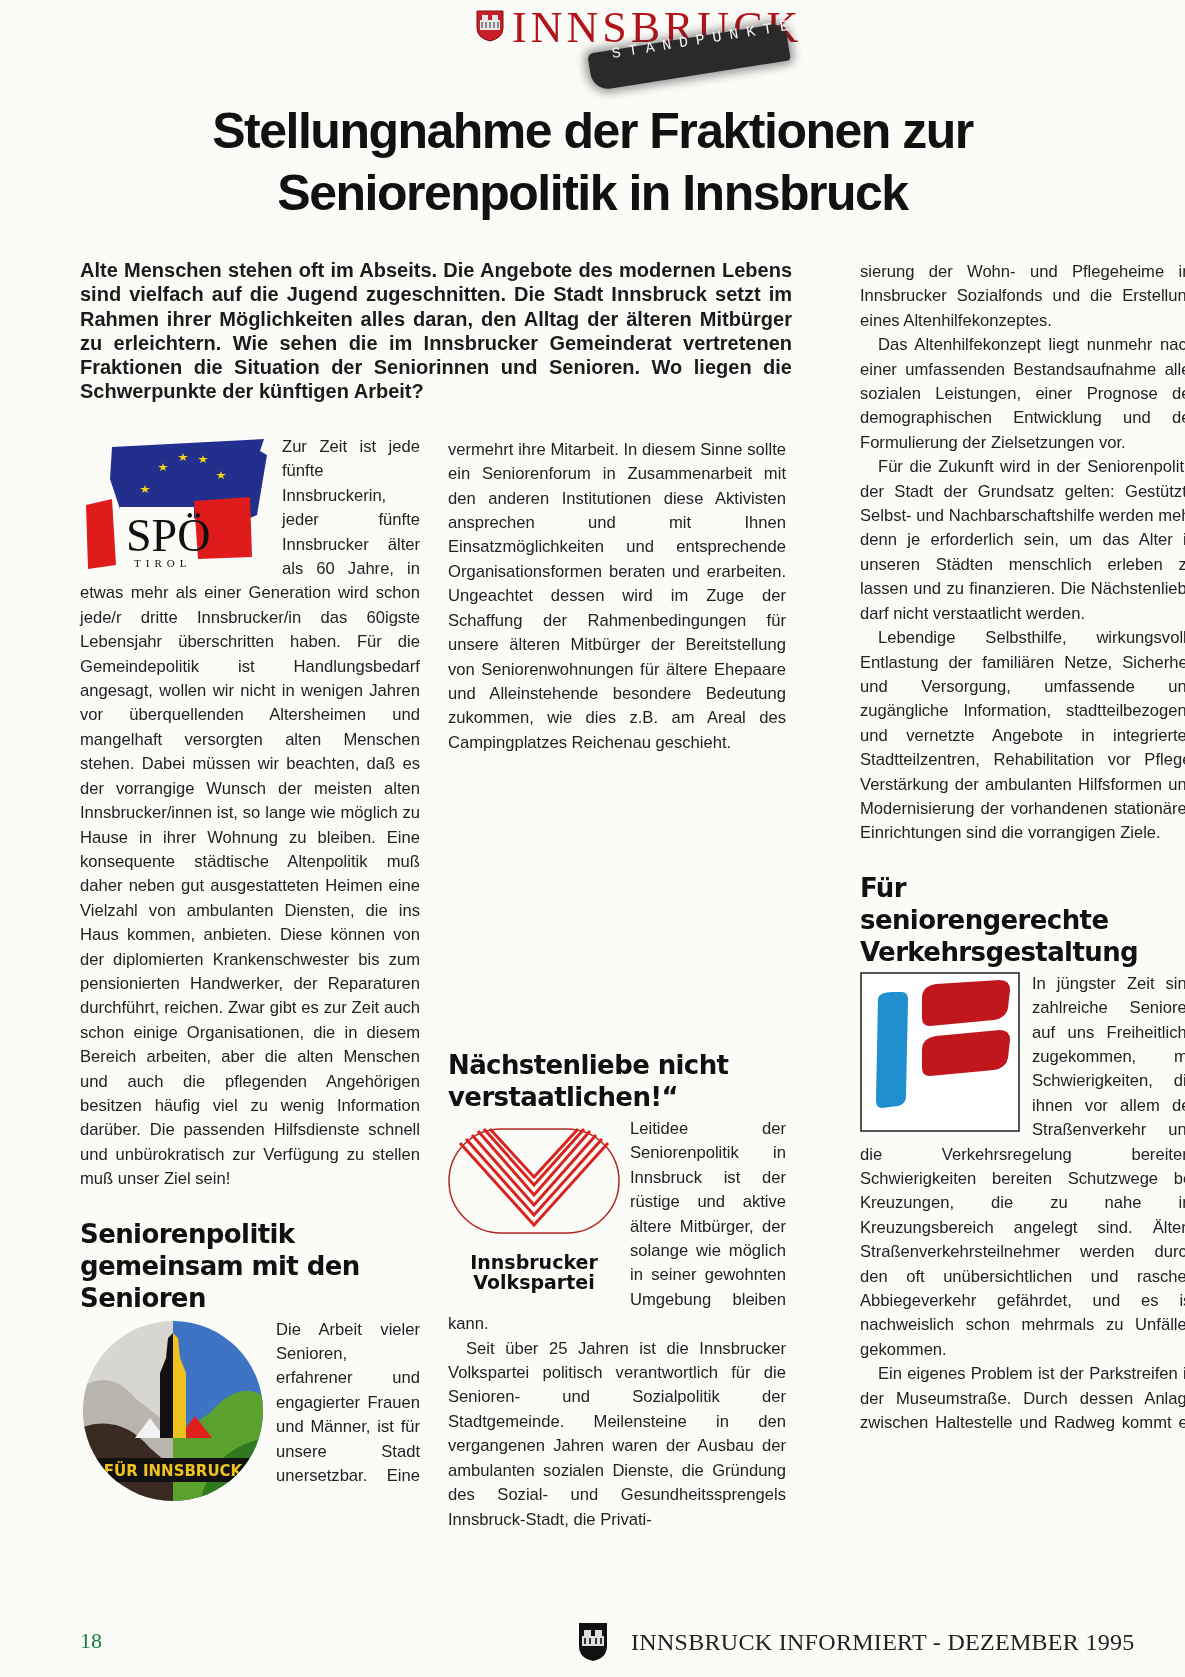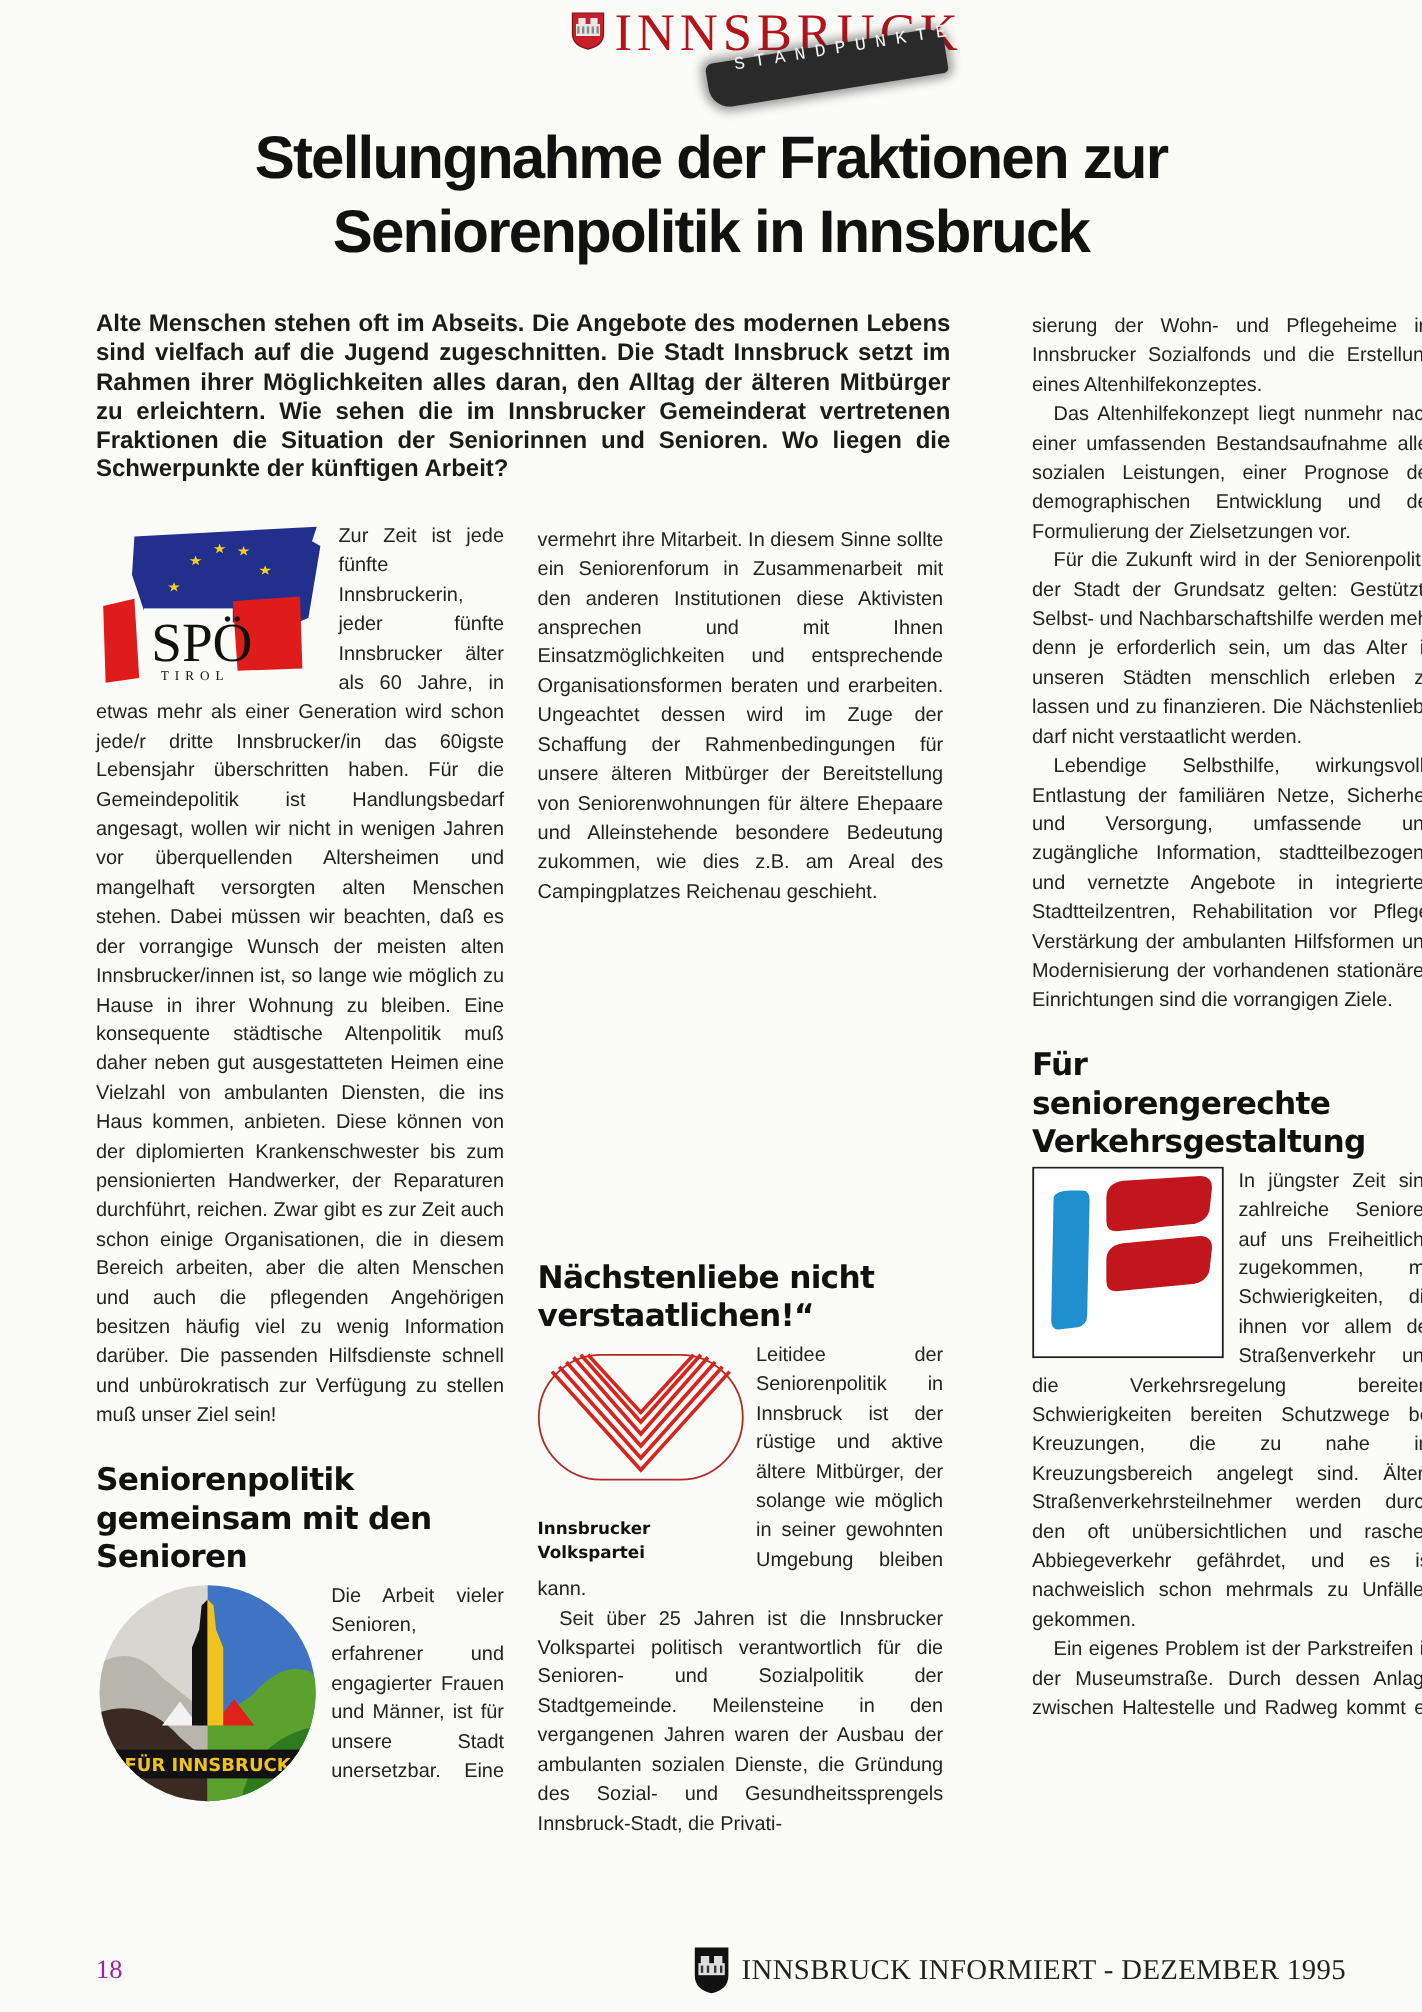--- a/index.html
+++ b/index.html
@@ -17,22 +17,22 @@
   .lead { position: absolute; left: 80px; top: 258px; width: 712px; font-size: 20px; line-height: 24.3px; font-weight: bold; text-align: justify; color: #1b1b1b; }
 
   .col { position: absolute; font-size: 16.6px; line-height: 24.4px; text-align: justify; color: #222; }
   .col p { text-indent: 0; }
   .col p.ind { text-indent: 18px; }
   .h2 { font-family: "DejaVu Sans", sans-serif; font-weight: bold; font-size: 26px; line-height: 32px; letter-spacing: -0.6px; color: #111; text-align: left; margin-bottom: 4px; }
 
   .logo { float: left; margin-right: 10px; margin-bottom: 2px; }
   .logo-right { float: left; margin-right: 12px; }
 
-  .footer-num { position: absolute; left: 80px; top: 1628px; font-family: "Liberation Serif", serif; font-size: 22px; color: #a21caf; }
-  .footer { position: absolute; left: 578px; top: 1620px; height: 44px; display: flex; align-items: center; gap: 10px; }
+  .footer-num { position: absolute; left: 80px; top: 1628px; font-family: "Liberation Serif", serif; font-size: 22px; color: #15803d; }
+  .footer { position: absolute; left: 578px; top: 1620px; height: 44px; display: flex; align-items: center; gap: 23px; }
   .footer .crest-small { width: 30px; height: 40px; }
   .footer .footer-text { font-family: "Liberation Serif", serif; font-size: 24px; color: #222; letter-spacing: 0.3px; }
 </style>
 </head>
 <body>
 
 <div class="masthead">
   <svg class="crest" viewBox="0 0 28 32">
     <path d="M1 1 H27 V18 Q27 28 14 31 Q1 28 1 18 Z" fill="#c8202a" stroke="#7a1015" stroke-width="1"></path>
     <rect x="4" y="10" width="20" height="10" fill="#e8e8e8"></rect>
@@ -114,21 +114,21 @@
       <rect x="1" y="12" width="170" height="104" rx="52" fill="none" stroke="#b02a26" stroke-width="1.5"></rect>
       <g fill="none" stroke="#d9231f" stroke-width="3">
         <path d="M12 26 L86 108 L160 26"></path>
           <path d="M18 22 L86 98 L154 22"></path>
           <path d="M24 18 L86 88 L148 18"></path>
         <path d="M30 14 L86 78 L142 14"></path>
           <path d="M36 12 L86 68 L136 12"></path>
           <path d="M42 12 L86 60 L130 12"></path>
       </g>
     </svg>
-    <div style="font-family:'DejaVu Sans',sans-serif; font-weight:bold; font-size:14px; line-height:20px; margin-top:20px; color:#111;">
+    <div style="text-align:center; font-family:'DejaVu Sans',sans-serif; font-weight:bold; font-size:19px; line-height:20px; margin-top:8px; color:#111;">
       <div>Innsbrucker</div>
       <div>Volkspartei</div>
     </div>
   </div>
   <p>Leitidee der Seniorenpolitik in Innsbruck ist der rüstige und aktive ältere Mitbürger, der solange wie möglich in seiner gewohnten Umgebung bleiben kann.</p>
   <p class="ind">Seit über 25 Jahren ist die Innsbrucker Volkspartei politisch verantwortlich für die Senioren- und Sozialpolitik der Stadtgemeinde. Meilensteine in den vergangenen Jahren waren der Ausbau der ambulanten sozialen Dienste, die Gründung des Sozial- und Gesundheitssprengels Innsbruck-Stadt, die Privati-</p>
 </div>
 
 <div class="col" style="left:815px; top:260px; width:336px;margin-left:45px;">
   <p>sierung der Wohn- und Pflegeheime im Innsbrucker Sozialfonds und die Erstellung eines Altenhilfekonzeptes.</p>

